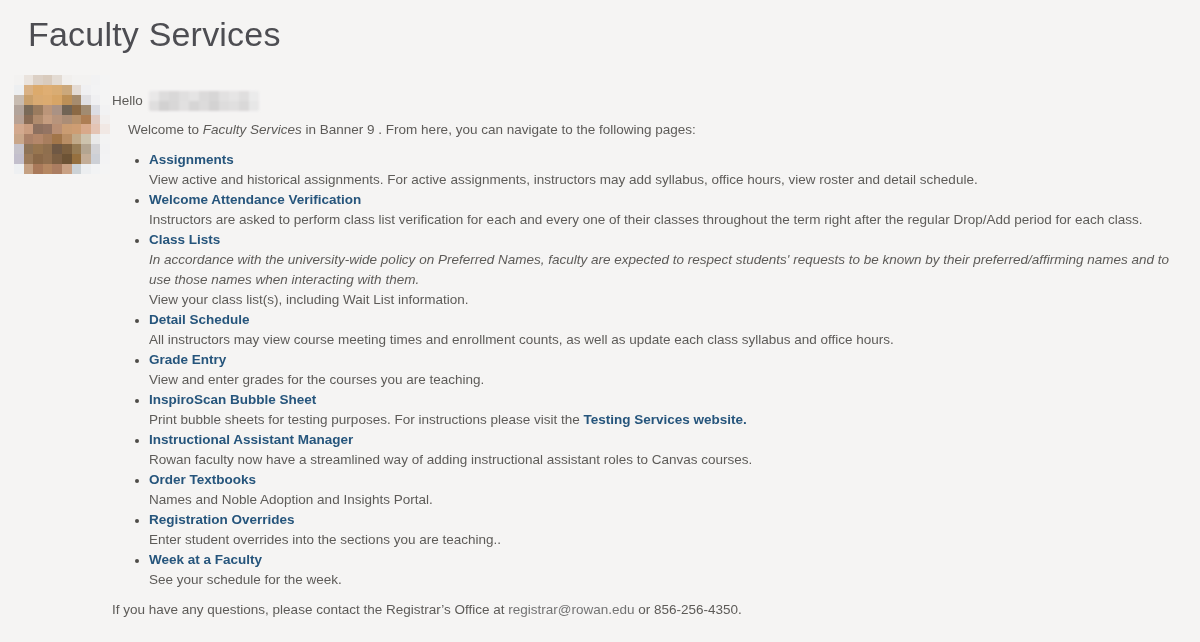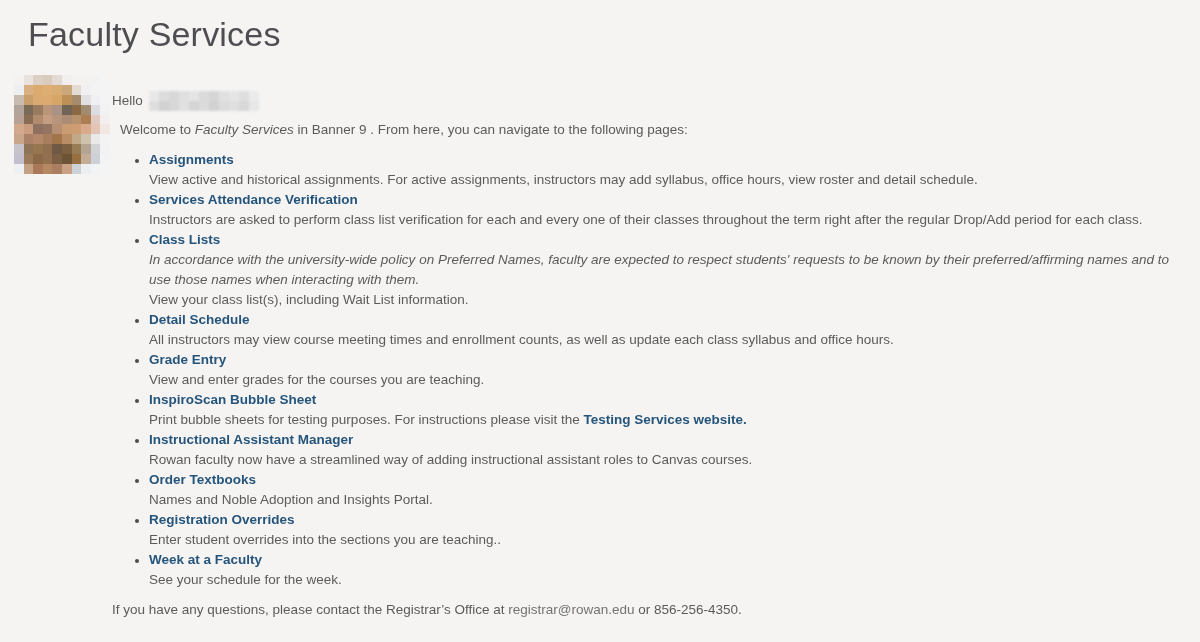--- a/index.html
+++ b/index.html
@@ -28,21 +28,21 @@
   .avatar > div { width: 100%; height: 100%; }
   .content { flex: 1; margin-left: 2px; padding-right: 30px; min-width: 0; }
   .hello-line { margin: 16px 0 0 0; display: flex; align-items: center; gap: 6px; }
   .name-blur {
     width: 110px; height: 20px;
     filter: blur(1.3px);
     border-radius: 2px;
     overflow: hidden;
     flex: 0 0 auto;
   }
-  .intro-line { margin: 9px 0 0 8px; }
+  .intro-line { margin: 9px 0 0 16px; }
   .intro-line .app-italic { font-style: italic; }
   ul.services-list {
     margin: 10px 0 0 0;
     padding-left: 37px;
     list-style: disc;
   }
   ul.services-list li { margin: 0; padding: 0; }
   ul.services-list li::marker { color: #4e4c49; font-size: 12px; }
   a.service-link {
     color: #26557c;
@@ -202,21 +202,21 @@
     </div>
 
     <p class="intro-line"><span>Welcome to </span><span class="app-italic">Faculty Services</span><span> in Banner 9 . From here, you can navigate to the following pages:</span></p>
 
     <ul class="services-list">
       <li>
         <div><a class="service-link">Assignments</a></div>
         <div class="service-desc">View active and historical assignments. For active assignments, instructors may add syllabus, office hours, view roster and detail schedule.</div>
       </li>
       <li>
-        <div><a class="service-link">Services Attendance Verification</a></div>
+        <div><a class="service-link">Welcome Attendance Verification</a></div>
         <div class="service-desc">Instructors are asked to perform class list verification for each and every one of their classes throughout the term right after the regular Drop/Add period for each class.</div>
       </li>
       <li>
         <div><a class="service-link">Class Lists</a></div>
         <div class="service-desc service-note-italic">In accordance with the university-wide policy on Preferred Names, faculty are expected to respect students' requests to be known by their preferred/affirming names and to use those names when interacting with them.</div>
         <div class="service-desc">View your class list(s), including Wait List information.</div>
       </li>
       <li>
         <div><a class="service-link">Detail Schedule</a></div>
         <div class="service-desc">All instructors may view course meeting times and enrollment counts, as well as update each class syllabus and office hours.</div>

